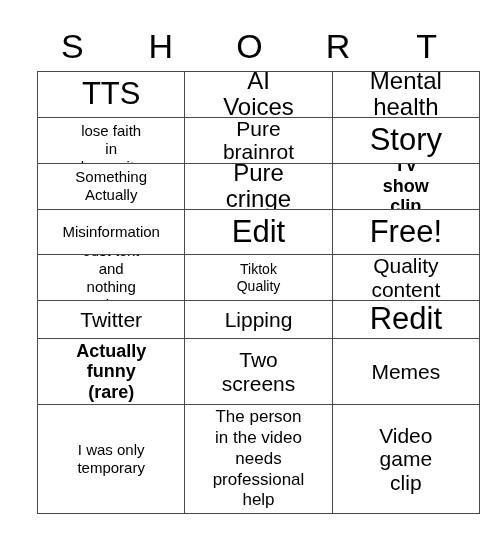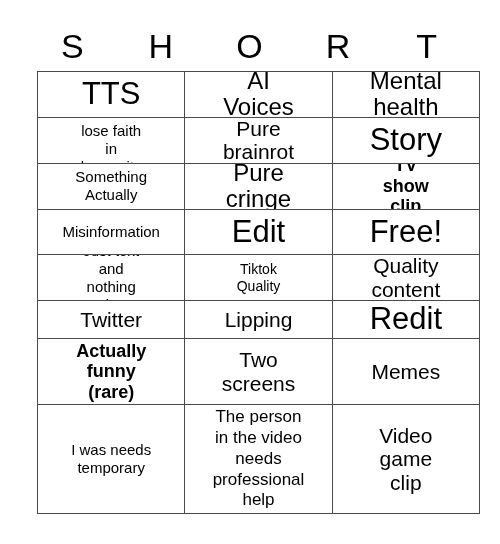--- a/index.html
+++ b/index.html
@@ -179,21 +179,21 @@
       </div>
     <div class="cell fs-l">
         <span class="cell-text">Two
 screens</span>
       </div>
 
     <div class="cell fs-l">
         <span class="cell-text">Memes</span>
       </div>
     <div class="cell fs-xs">
-        <span class="cell-text">I was needs
+        <span class="cell-text">I was only
 temporary</span>
       </div>
     <div class="cell fs-xxs">
         <span class="cell-text">The person
 in the video
 needs
 professional
 help</span>
       </div>
     <div class="cell fs-l">

